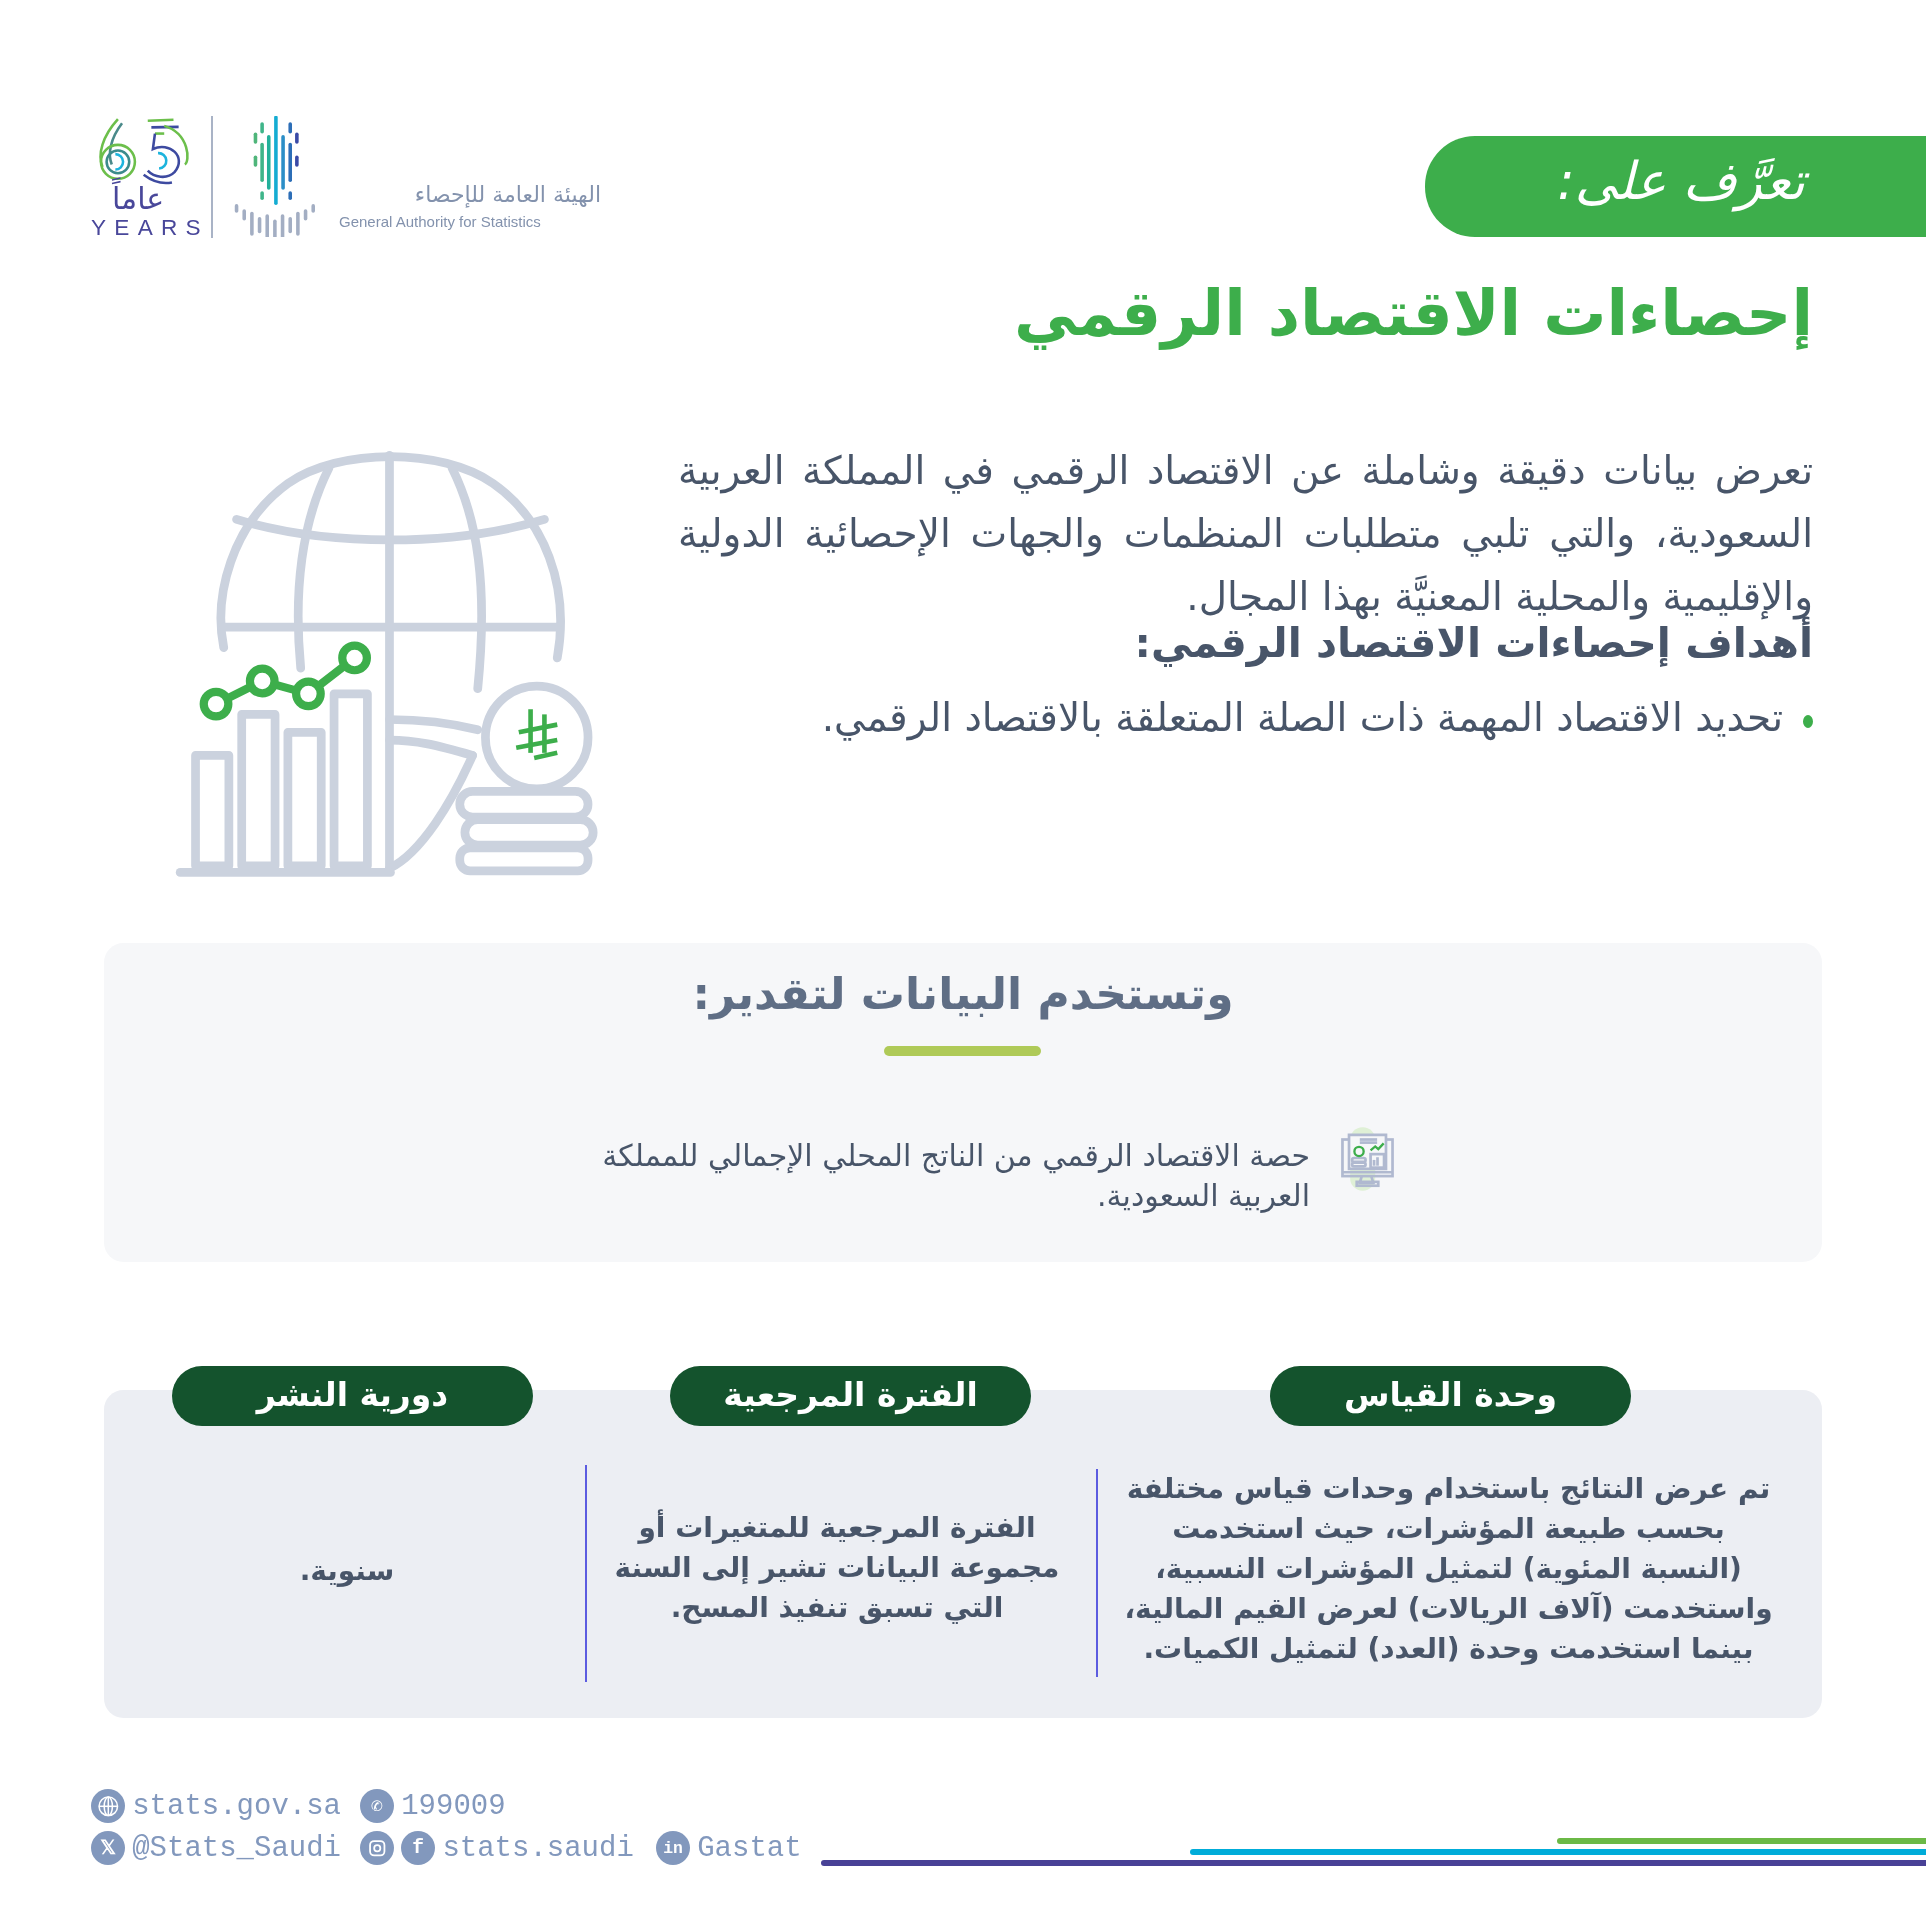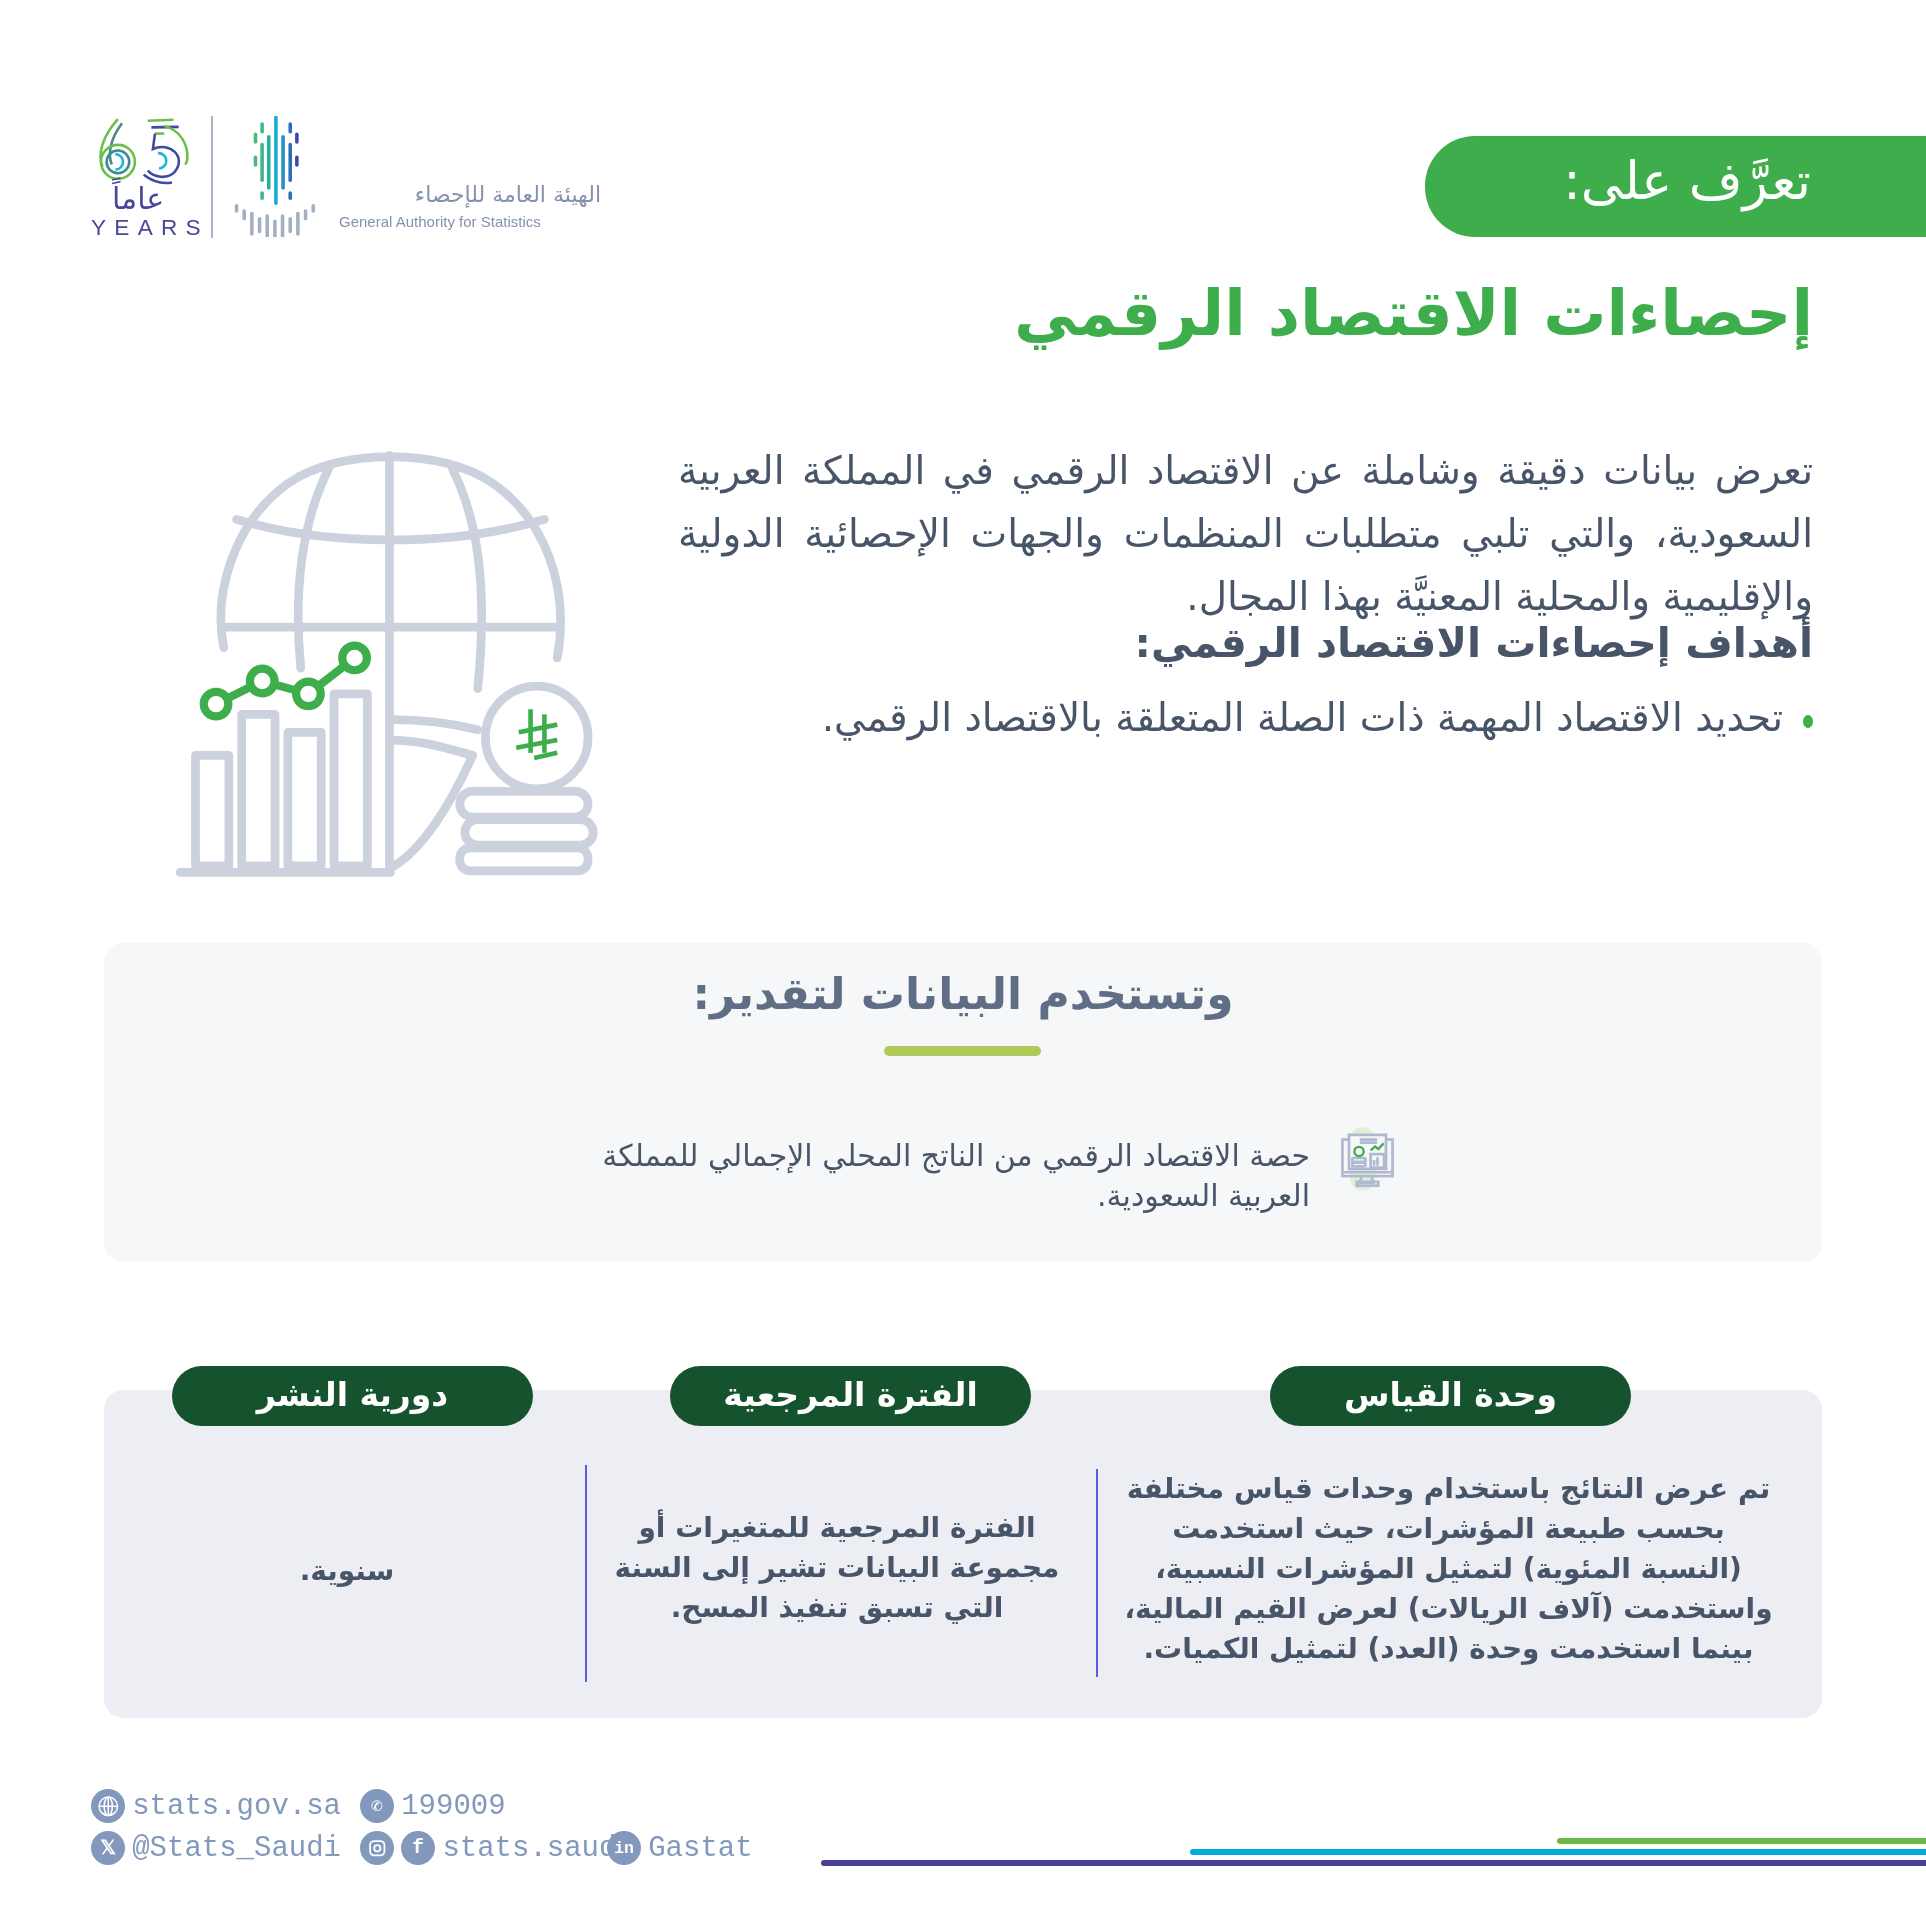--- a/index.html
+++ b/index.html
@@ -13,21 +13,21 @@
   #logo65 { left:87px; top:113px; width:103px; height:128px; }
   #logo65 .years { position:absolute; left:4.1px; top:102px; font-family:"Liberation Sans", sans-serif; font-size:22.6px; letter-spacing:8.2px; color:#49479a; }
   #logo65 .aam { position:absolute; left:5.1px; top:68px; font-size:30px; color:#49479a; direction:rtl; width:92px; text-align:center; }
   #logo-divider { left:211px; top:116px; width:2.1px; height:122px; background:#a9b3c6; }
   #gastat-mark { left:234px; top:116px; width:92px; height:121px; }
   #gastat-ar { left:339px; top:182px; width:262px; font-size:22px; color:#8392ad; direction:rtl; text-align:right; letter-spacing:1px; }
   #gastat-en { left:339px; top:213px; width:267px; font-family:"Liberation Sans", sans-serif; font-size:15px; color:#8392ad; }
 
   
   #intro-pill { left:1425px; top:136px; width:508px; height:101px; background:#3dae4b; border-radius:50px 0 0 50px; }
-  #intro-pill span { position:absolute; right:122px; top:15.4px; font-size:52px; color:#ffffff; direction:rtl; white-space:nowrap; }
+  #intro-pill span { position:absolute; right:128px; top:15.4px; font-size:52px; color:#ffffff; direction:rtl; white-space:nowrap;font-style:italic; }
 
   #main-title { right:113px; top:277px; font-size:63px; font-weight:bold; color:#3dae4b; direction:rtl; white-space:nowrap; }
 
   
   #intro-text { right:113px; top:439px; width:1135px; font-size:39px; line-height:63px; color:#485569; direction:rtl; text-align:justify; text-align-last:right; }
   #goals-heading { right:113px; top:619px; font-size:41px; font-weight:bold; color:#485569; direction:rtl; white-space:nowrap; }
   #goals-list { right:113px; top:688px; width:1135px; list-style:none; margin:0; padding:0; direction:rtl; }
   #goals-list li { position:relative; font-size:39px; line-height:59px; color:#485569; padding-right:30px; }
   #goals-list li::before { content:""; position:absolute; right:0; top:27px; width:10.3px; height:13.4px; border-radius:50%; background:#3dae4b; }
 
@@ -55,21 +55,21 @@
   #meta-period-text { left:606px; top:1508px; width:462px; }
   #meta-freq-text { left:180px; top:1551px; width:334px; }
 
   
   .foot-item { position:absolute; display:flex; align-items:center; font-family:Liberation Mono, monospace; font-size:29px; color:#8298bd; white-space:nowrap; }
   .foot-icon { width:34px; height:34px; border-radius:50%; background:#8298bd; display:inline-flex; align-items:center; justify-content:center; margin-right:7.2px; color:#ffffff; font-size:19.5px; font-weight:bold; flex-shrink:0; }
   #foot-web { left:91px; top:1789px; }
   #foot-phone { left:360px; top:1789px; }
   #foot-x { left:91px; top:1831px; }
   #foot-social { left:360px; top:1831px; }
-  #foot-linkedin { left:607px; top:1831px;text-align:right; }
+  #foot-linkedin { left:656px; top:1831px;text-align:right; }
   .deco-line { position:absolute; height:5.6px; border-radius:3.1px 0 0 3.1px; right:0; }
   #line-green { left:1557px; top:1838px; background:#6bb946; }
   #line-cyan { left:1190px; top:1849px; background:#00acd9; }
   #line-purple { left:821px; top:1860px; background:#484196; }
 </style>
 </head>
 <body>
 
 <div id="logo65" class="abs">
   <svg width="103" height="72" viewBox="0 0 200 140">

